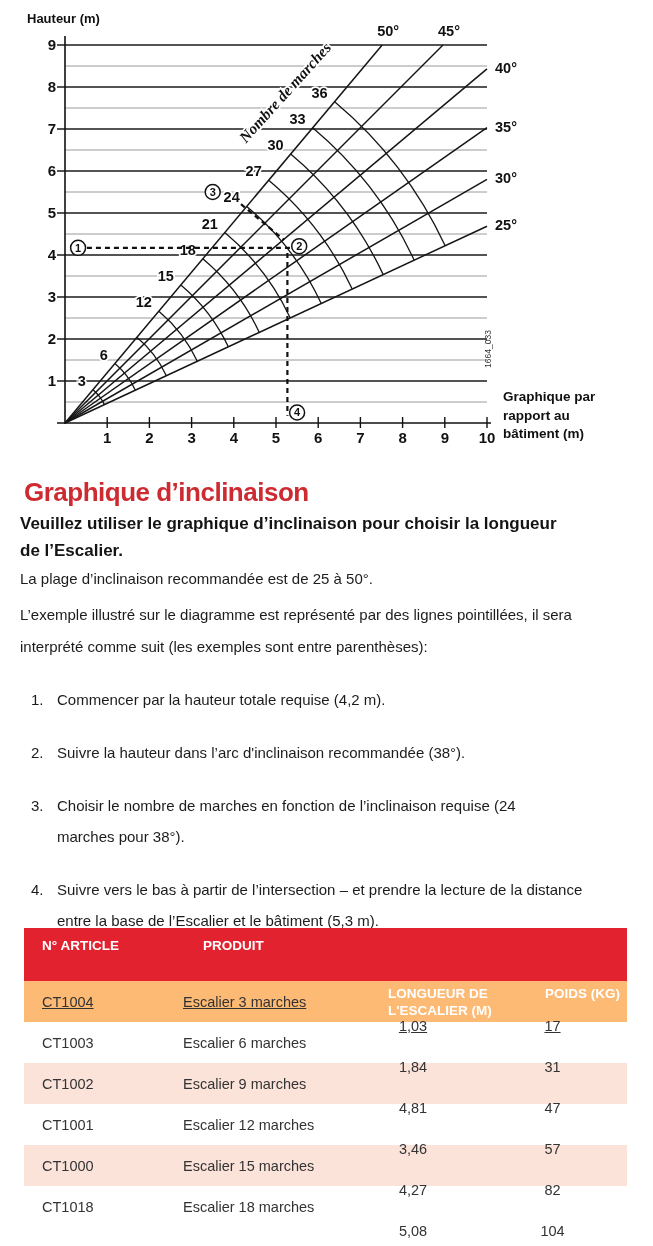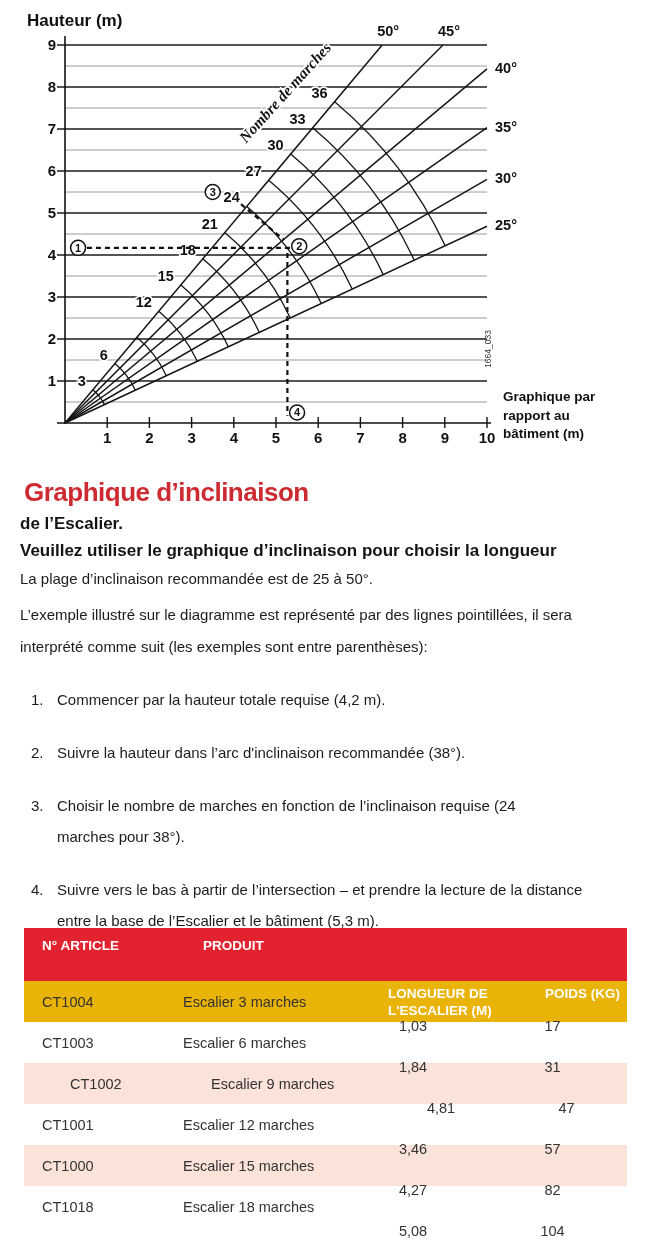--- a/index.html
+++ b/index.html
@@ -1,21 +1,21 @@
 <!DOCTYPE html>
 <html><head>
 <meta charset="utf-8">
 <style>
   html,body{margin:0;padding:0;background:#fff;}
   #page{position:relative;width:653px;height:1246px;background:#fff;overflow:hidden;
         font-family:"Liberation Sans",sans-serif;color:#222;}
   
   #chart{position:absolute;left:0;top:0;width:653px;height:462px;}
   #chart svg{position:absolute;left:0;top:0;}
-  .y-axis-title{position:absolute;left:27px;top:11px;font-size:17px;font-weight:bold;color:#111;white-space:nowrap;}
+  .y-axis-title{position:absolute;left:27px;top:11px;font-size:13px;font-weight:bold;color:#111;white-space:nowrap;}
   .x-axis-title{position:absolute;left:503px;top:388px;font-size:13.5px;font-weight:bold;color:#111;line-height:18.5px;}
   .x-axis-title div{white-space:nowrap;}
   
   .heading{position:absolute;left:20px;top:473px;font-size:26px;font-weight:bold;
            letter-spacing:-0.5px;white-space:nowrap;}
   .subtitle{position:absolute;left:20px;top:510px;font-size:17px;font-weight:bold;color:#141414;line-height:27px;}
   .subtitle div{white-space:nowrap;}
   .para1{position:absolute;left:20px;top:570px;font-size:15px;color:#1c1c1c;white-space:nowrap;}
   .para2{position:absolute;left:20px;top:599px;font-size:15px;color:#1c1c1c;line-height:31.5px;}
   .para2 div{white-space:nowrap;}
@@ -165,22 +165,22 @@
     <div class="x-axis-title">
       <div>Graphique par</div>
       <div>rapport au</div>
       <div>bâtiment (m)</div>
     </div>
   </div>
 
   <h1 class="heading" style="margin: 4px; color: rgb(205, 43, 49);">Graphique d’inclinaison</h1>
 
   <div class="subtitle">
+    <div>Veuillez utiliser le graphique d’inclinaison pour choisir la longueur</div>
     <div>de l’Escalier.</div>
-    <div>Veuillez utiliser le graphique d’inclinaison pour choisir la longueur</div>
   </div>
 
   <div class="para1">La plage d’inclinaison recommandée est de 25 à 50°.</div>
 
   <div class="para2">
     <div>L’exemple illustré sur le diagramme est représenté par des lignes pointillées, il sera</div>
     <div>interprété comme suit (les exemples sont entre parenthèses):</div>
   </div>
 
   <div class="steps">
@@ -213,33 +213,33 @@
   </div>
 
   <div class="table">
     <div class="thead" style="background: rgb(226, 35, 47); gap: 20px;">
       <div class="c1">N° ARTICLE</div>
       <div class="c2">PRODUIT</div>
       <div class="c3">LONGUEUR DE L'ESCALIER (M)</div>
       <div class="c4">POIDS (KG)</div>
     </div>
     <div class="rows" id="table-rows">
-        <div class="tr" style="background: #eab308;">
+        <div class="tr" style="background: #fdba74; text-decoration: underline;">
           <div class="c1">CT1004</div>
           <div class="c2">Escalier 3 marches</div>
           <div class="c3">1,03</div>
           <div class="c4">17</div>
         </div>
         <div class="tr">
           <div class="c1">CT1003</div>
           <div class="c2">Escalier 6 marches</div>
           <div class="c3">1,84</div>
           <div class="c4">31</div>
         </div>
-        <div class="tr" style="background: rgb(251, 227, 218); padding-left: 28px;">
+        <div class="tr" style="background: rgb(251, 227, 218);">
           <div class="c1">CT1002</div>
           <div class="c2">Escalier 9 marches</div>
           <div class="c3">4,81</div>
           <div class="c4">47</div>
         </div>
         <div class="tr">
           <div class="c1">CT1001</div>
           <div class="c2">Escalier 12 marches</div>
           <div class="c3">3,46</div>
           <div class="c4">57</div>

